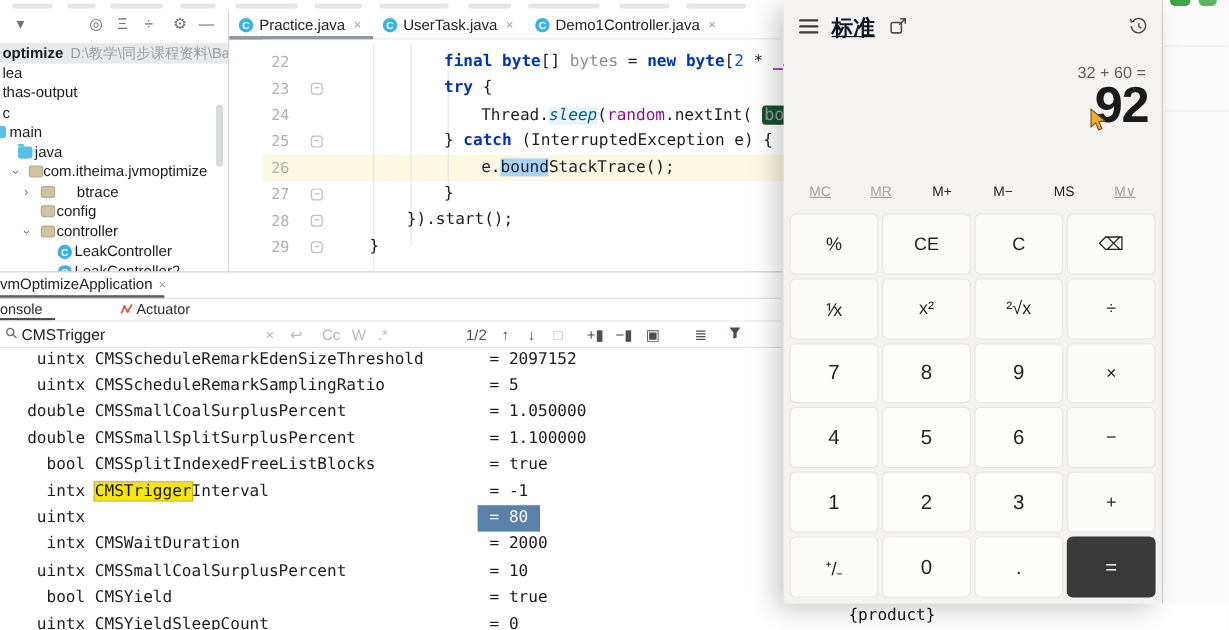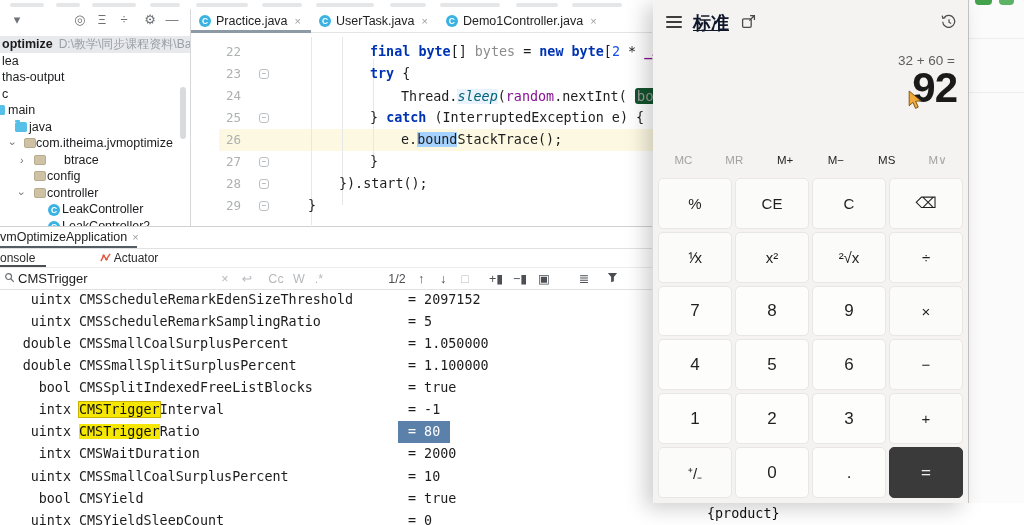--- a/index.html
+++ b/index.html
@@ -86,21 +86,21 @@
   
   .calc { position:absolute; left:653px; top:0; width:315px; height:503px; background:#f4f3f1;
           box-shadow:-7px 5px 20px rgba(0,0,0,.20); }
   .hamburger { position:absolute; left:13px; top:16px; width:16px; height:12px; }
   .hamburger i { display:block; height:2px; background:#3d3d3d; margin-bottom:3px; border-radius:1px; }
   .calc-title { position:absolute; left:40px; top:11px; font-size:18px; font-weight:bold; color:#0f172a;text-decoration:underline; }
   .calc-exp { position:absolute; right:13px; top:53px; font-size:13.5px; color:#5e5e5e; }
   .calc-res { position:absolute; right:11px; top:64px; font-size:42px; font-weight:bold; color:#1a1a1a; letter-spacing:-1px; }
   .memrow { position:absolute; left:5px; right:5px; top:150px; height:20px; display:flex; }
   .mem { flex:1; text-align:center; font-size:11.5px; color:#262626; line-height:20px; }
-  .mem.dis { color:#a2a2a2; }
+  .mem.dis { color:#a2a2a2;text-decoration:underline; }
   .keys { position:absolute; left:5px; right:5px; top:178px; height:320px; display:grid;
           grid-template-columns:repeat(4,1fr); grid-template-rows:repeat(6,1fr); gap:3px; }
   .ck { background:#fbfbfa; border:1px solid #e9e7e4; border-radius:5px; font-size:15px; color:#1f1f1f;
         display:flex; align-items:center; justify-content:center; }
   .ck.digit { font-size:17px; background:#fdfdfc; }
   .ck.dark { background:#3a3a3a; border-color:#3a3a3a; color:#f0f0f0; font-size:17px; }
   .footer-strip { position:absolute; left:652px; top:503px; width:372px; height:22px; background:#fff; }
   .product { position:absolute; left:707px; top:503px; height:22px; line-height:22px; font-size:13.4px; color:#111;
              font-family:"DejaVu Sans Mono","Liberation Mono",monospace; }
 </style>
@@ -275,21 +275,21 @@
         </svg></span>
   </div>
 
   <div class="console">
     <div class="crow" style="top:0"><span class="ct">uintx</span><span class="cn"><span>CMSScheduleRemarkEdenSizeThreshold</span><span class="chl"></span><span></span></span><span class="cv">= 2097152</span></div>
     <div class="crow" style="top:22px"><span class="ct">uintx</span><span class="cn"><span>CMSScheduleRemarkSamplingRatio</span><span class="chl"></span><span></span></span><span class="cv">= 5</span></div>
     <div class="crow" style="top:44px"><span class="ct">double</span><span class="cn"><span>CMSSmallCoalSurplusPercent</span><span class="chl"></span><span></span></span><span class="cv">= 1.050000</span></div>
     <div class="crow" style="top:66px"><span class="ct">double</span><span class="cn"><span>CMSSmallSplitSurplusPercent</span><span class="chl"></span><span></span></span><span class="cv">= 1.100000</span></div>
     <div class="crow" style="top:88px"><span class="ct">bool</span><span class="cn"><span>CMSSplitIndexedFreeListBlocks</span><span class="chl"></span><span></span></span><span class="cv">= true</span></div>
     <div class="crow" style="top:110px"><span class="ct">intx</span><span class="cn"><span></span><span class="chl hlb">CMSTrigger</span><span>Interval</span></span><span class="cv">= -1</span></div>
-    <div class="crow" style="top:132px"><span class="ct">uintx</span><span class="cn"><span></span><span class="chl">CMSTrigger</span><span>Ratio</span></span><span class="cv csel">= 80</span></div>
+    <div class="crow" style="top:132px"><span class="ct">uintx</span><span class="cv csel">= 80</span></div>
     <div class="crow" style="top:154px"><span class="ct">intx</span><span class="cn"><span>CMSWaitDuration</span><span class="chl"></span><span></span></span><span class="cv">= 2000</span></div>
     <div class="crow" style="top:177px"><span class="ct">uintx</span><span class="cn"><span>CMSSmallCoalSurplusPercent</span><span class="chl"></span><span></span></span><span class="cv">= 10</span></div>
     <div class="crow" style="top:199px"><span class="ct">bool</span><span class="cn"><span>CMSYield</span><span class="chl"></span><span></span></span><span class="cv">= true</span></div>
     <div class="crow" style="top:221px"><span class="ct">uintx</span><span class="cn"><span>CMSYieldSleepCount</span><span class="chl"></span><span></span></span><span class="cv">= 0</span></div>
   </div>
 
   <div class="rstrip">
     <div class="gsliver" style="left:6px;width:17px;background:#44a24d"></div>
     <div class="gsliver" style="left:30px;width:15px;background:#5bb363"></div>
     <div class="hline" style="left:0;top:38px;width:56px;background:#ededed"></div>

